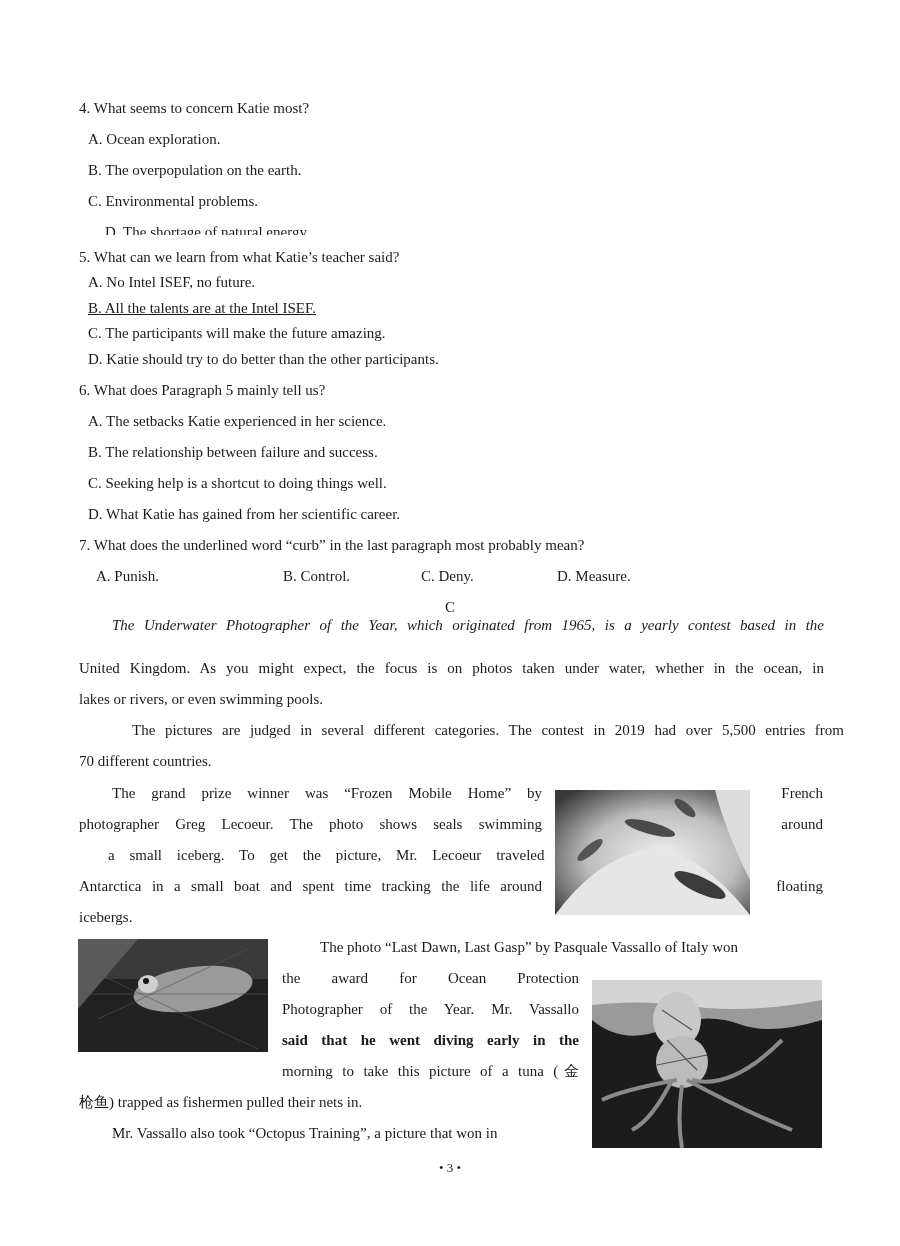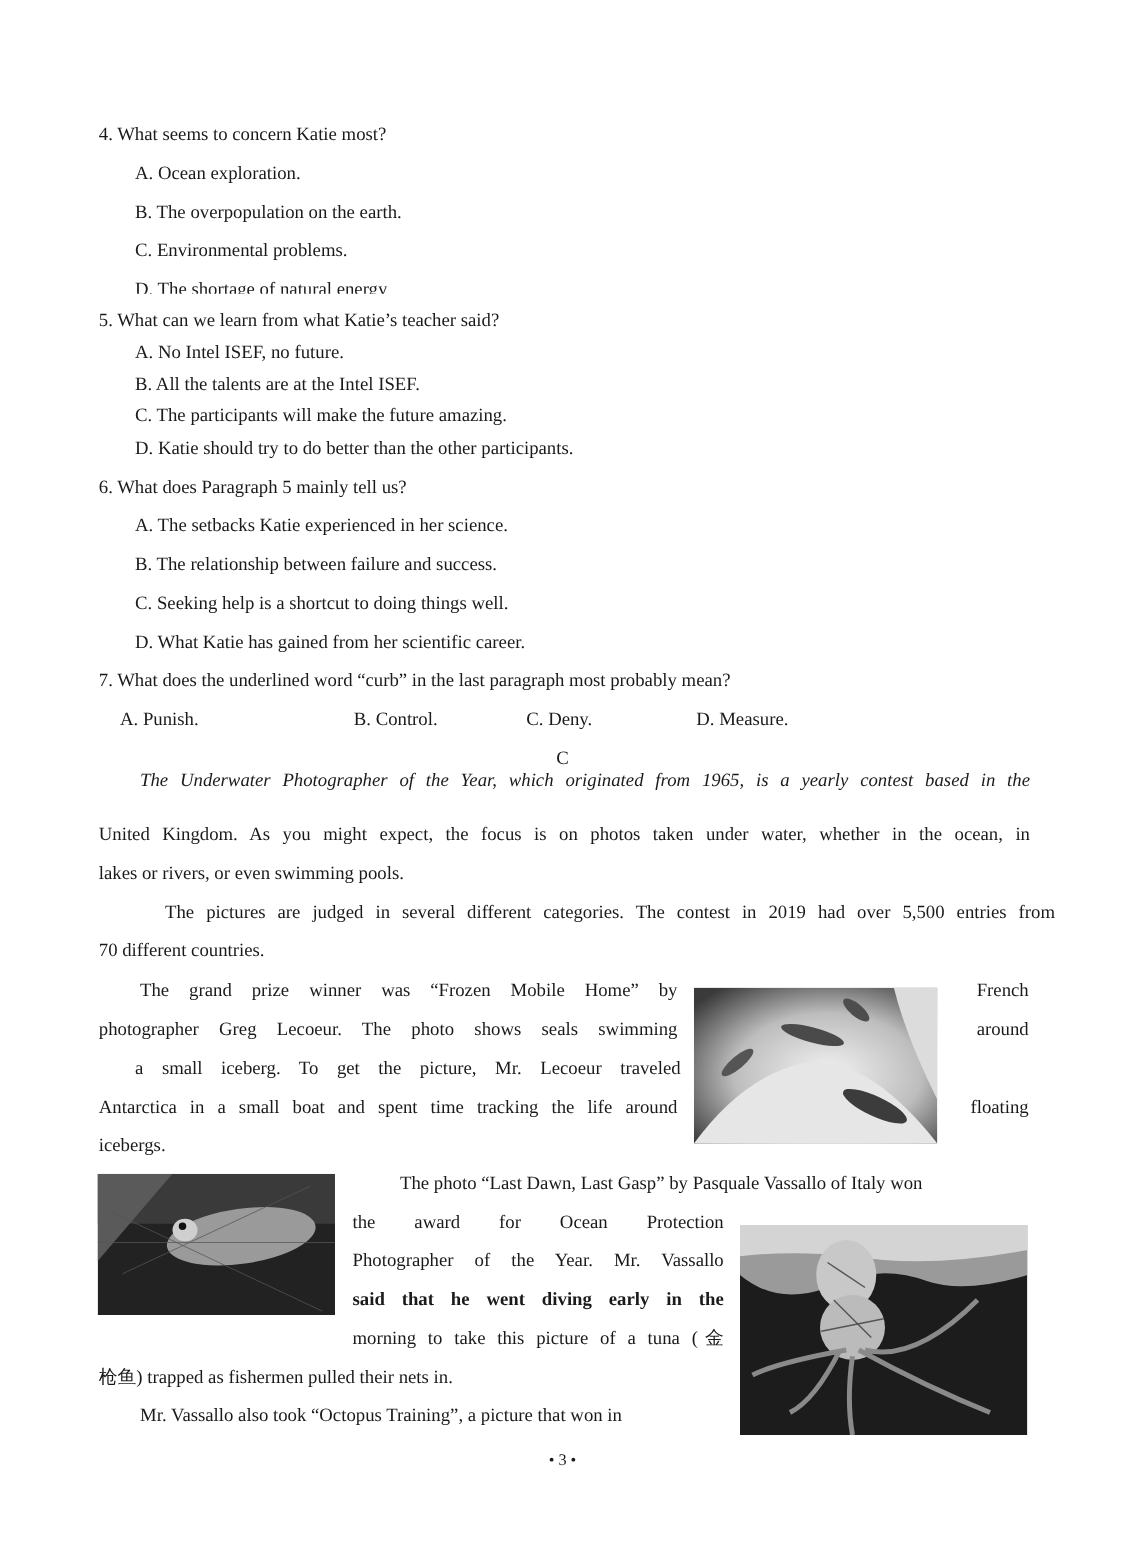--- a/index.html
+++ b/index.html
@@ -3,38 +3,38 @@
 <meta charset="utf-8">
 <style>
   html, body { margin: 0; padding: 0; background: #ffffff; }
   body {
     width: 900px; height: 1246px; position: relative; overflow: hidden;
     font-family: "Liberation Serif", "DejaVu Serif", serif;
     color: #1a1a1a; font-size: 15px;
   }
   .line { position: absolute; white-space: nowrap; line-height: 18px; }
   .q { left: 79px; text-align: center; }
-  .opt { left: 108px; text-align: right; }
+  .opt { left: 88px; text-align: right; }
   .justify { text-align: justify; text-align-last: justify; white-space: normal; }
   .photo { position: absolute; overflow: hidden; }
   .photo svg { display: block; width: 100%; height: 100%; }
   .center { text-align: center; }
 </style>
 </head>
 <body>
 
 <div class="line q" style="top:99px;"><span>4.</span> <span>What seems to concern Katie most?</span></div>
 <div class="line opt" style="top:130px;">A. Ocean exploration.</div>
 <div class="line opt" style="top:161px;">B. The overpopulation on the earth.</div>
 <div class="line opt" style="top:192px;">C. Environmental problems.</div>
-<div class="line opt" style="top:223px; height:12px; overflow:hidden;">D. The shortage of natural energy</div>
+<div class="line opt" style="top:223px; height:12px; overflow:hidden;margin-left:17px;">D. The shortage of natural energy</div>
 
 <div class="line q" style="top:248px;"><span>5.</span> <span>What can we learn from what Katie’s teacher said?</span></div>
 <div class="line opt" style="top:273px;">A. No Intel ISEF, no future.</div>
-<div class="line opt" style="top:299px;">B. All the talents are at the Intel ISEF.</div>
+<div class="line opt" style="top:299px;text-decoration:underline;">B. All the talents are at the Intel ISEF.</div>
 <div class="line opt" style="top:324px;">C. The participants will make the future amazing.</div>
 <div class="line opt" style="top:350px;">D. Katie should try to do better than the other participants.</div>
 
 <div class="line q" style="top:381px;"><span>6.</span> <span>What does Paragraph 5 mainly tell us?</span></div>
 <div class="line opt" style="top:412px;">A. The setbacks Katie experienced in her science.</div>
 <div class="line opt" style="top:443px;">B. The relationship between failure and success.</div>
 <div class="line opt" style="top:474px;">C. Seeking help is a shortcut to doing things well.</div>
 <div class="line opt" style="top:505px;">D. What Katie has gained from her scientific career.</div>
 
 <div class="line q" style="top:536px;"><span>7.</span> <span>What does the underlined word “curb” in the last paragraph most probably mean?</span></div>

